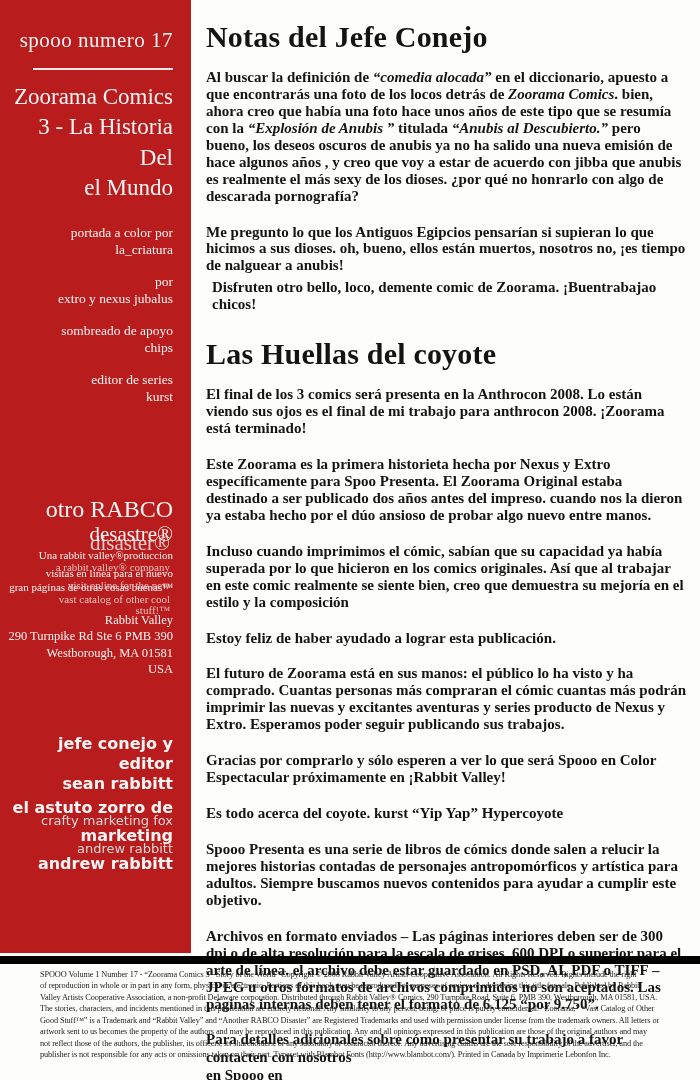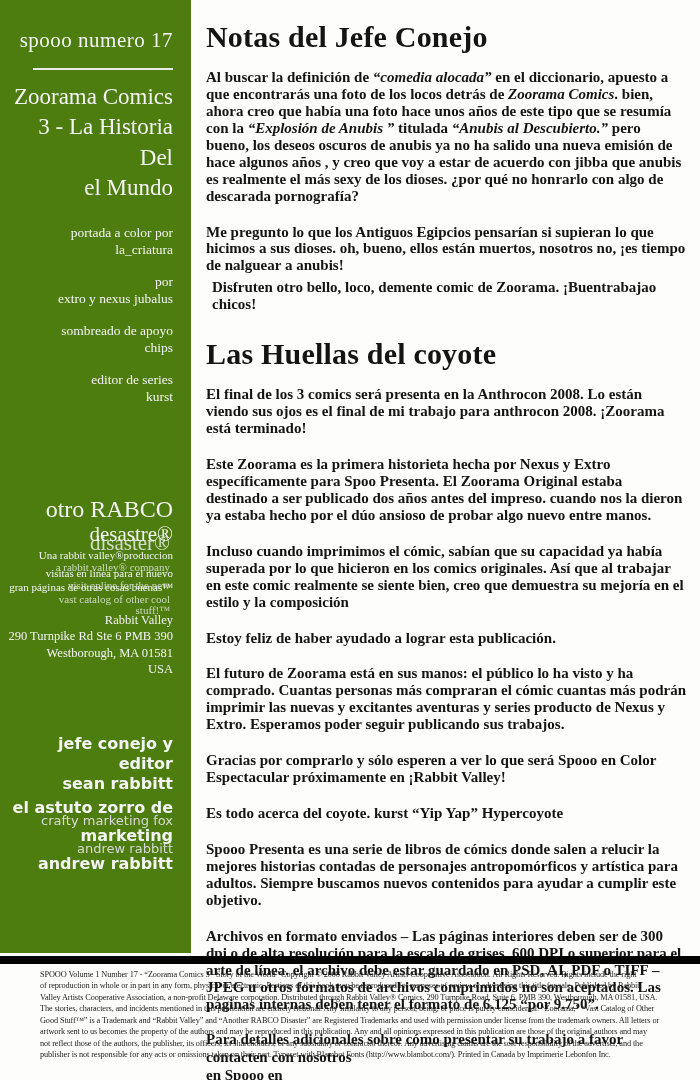--- a/index.html
+++ b/index.html
@@ -1,20 +1,20 @@
 <!DOCTYPE html>
 <html><head>
 <meta charset="utf-8">
 <style>
   html,body{margin:0;padding:0;background:#666;}
   #page{position:relative;width:700px;height:1080px;background:#fdfdfb;overflow:hidden;
         font-family:"Liberation Serif", serif;color:#141414;}
 
   
-  #sidebar{position:absolute;left:0;top:0;width:191px;height:953px;background:#4d7c0f;
+  #sidebar{position:absolute;left:0;top:0;width:191px;height:953px;background:#b91c1c;
            color:#f4f4f4;text-align:right;box-sizing:border-box;padding:28px 18px 0 8px;}
   .issue-title{font-size:21px;letter-spacing:.5px;}
   .sb-divider{height:2px;background:#e9e9e9;width:140px;margin:15px 0 12px auto;}
   .comic-title{font-size:23px;line-height:1.32;}
   .credit-group{margin-top:15px;font-size:13.5px;line-height:1.25;}
   .credits-wrap{margin-top:22px;}
 
   .rabco{margin-top:92px;font-size:24px;line-height:1.05;}
   .ovl{position:relative;}
   .ovl .under{position:absolute;right:3px;opacity:.8;}

